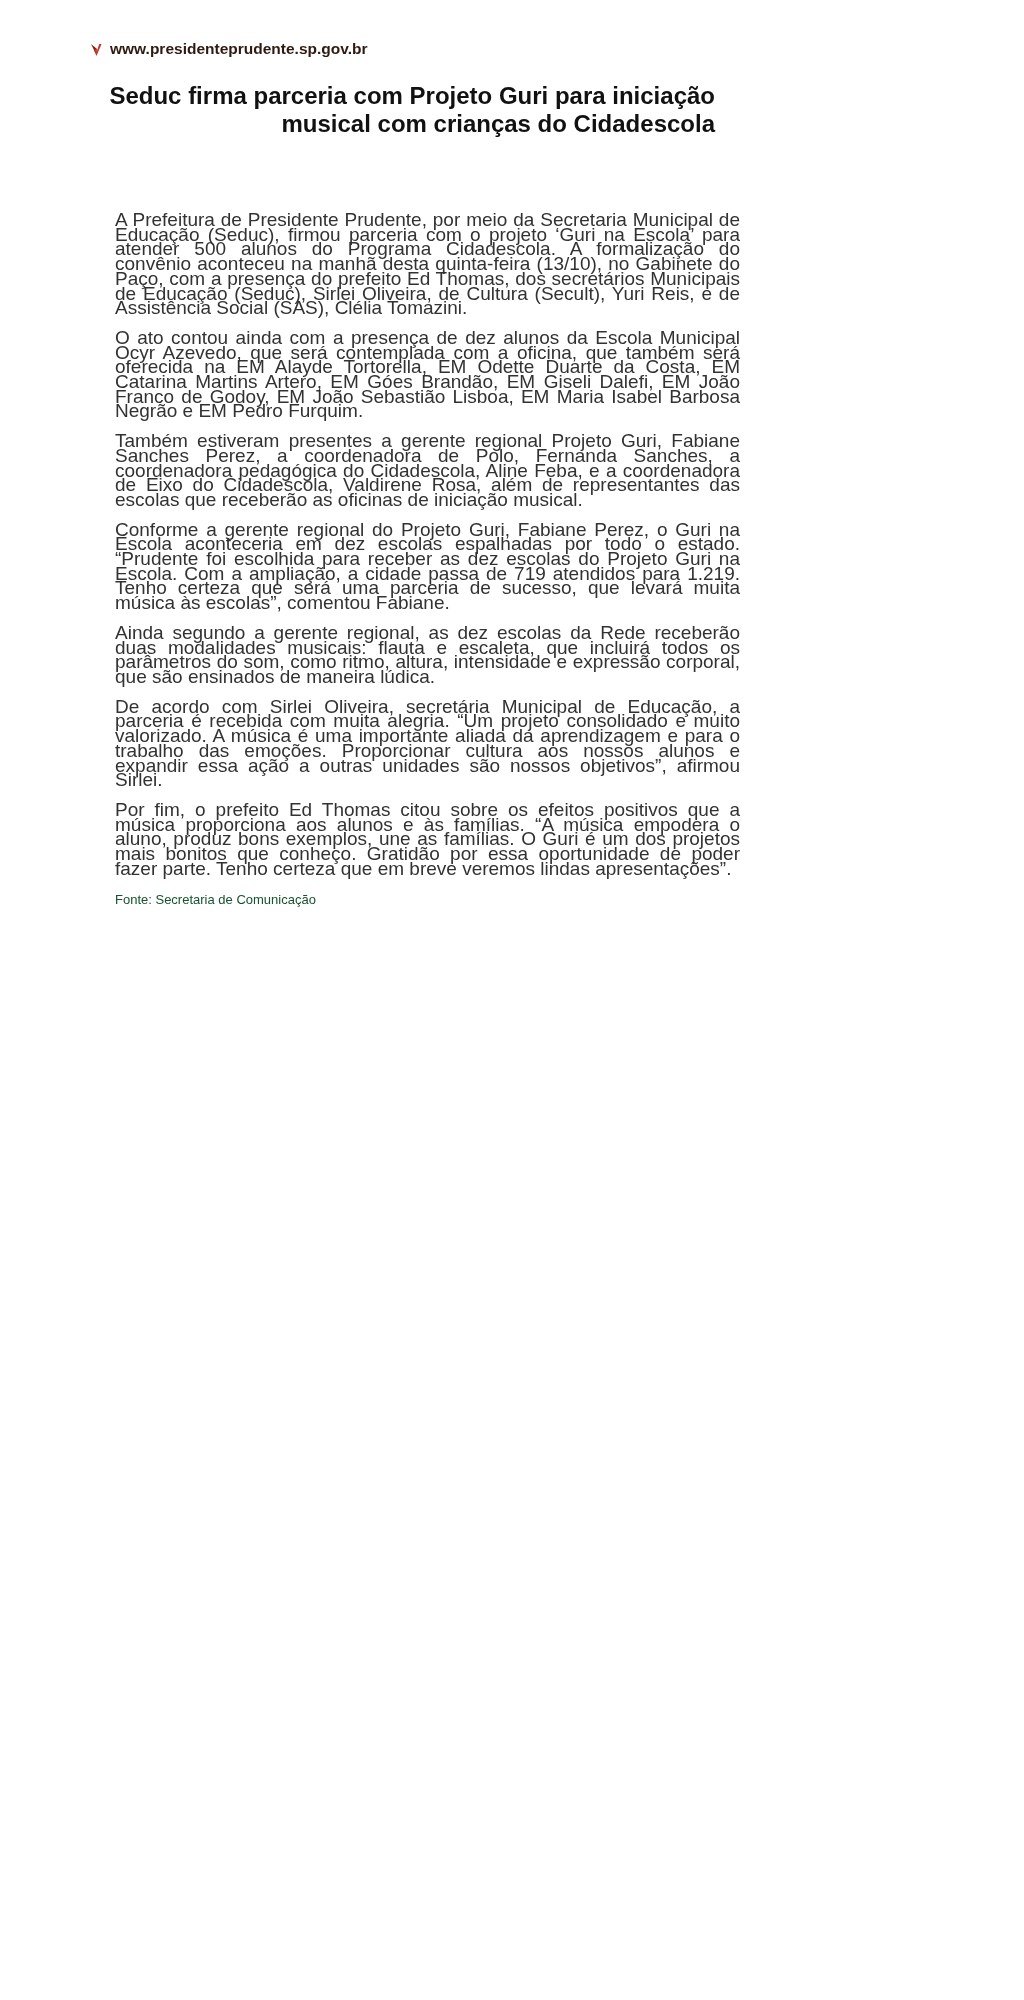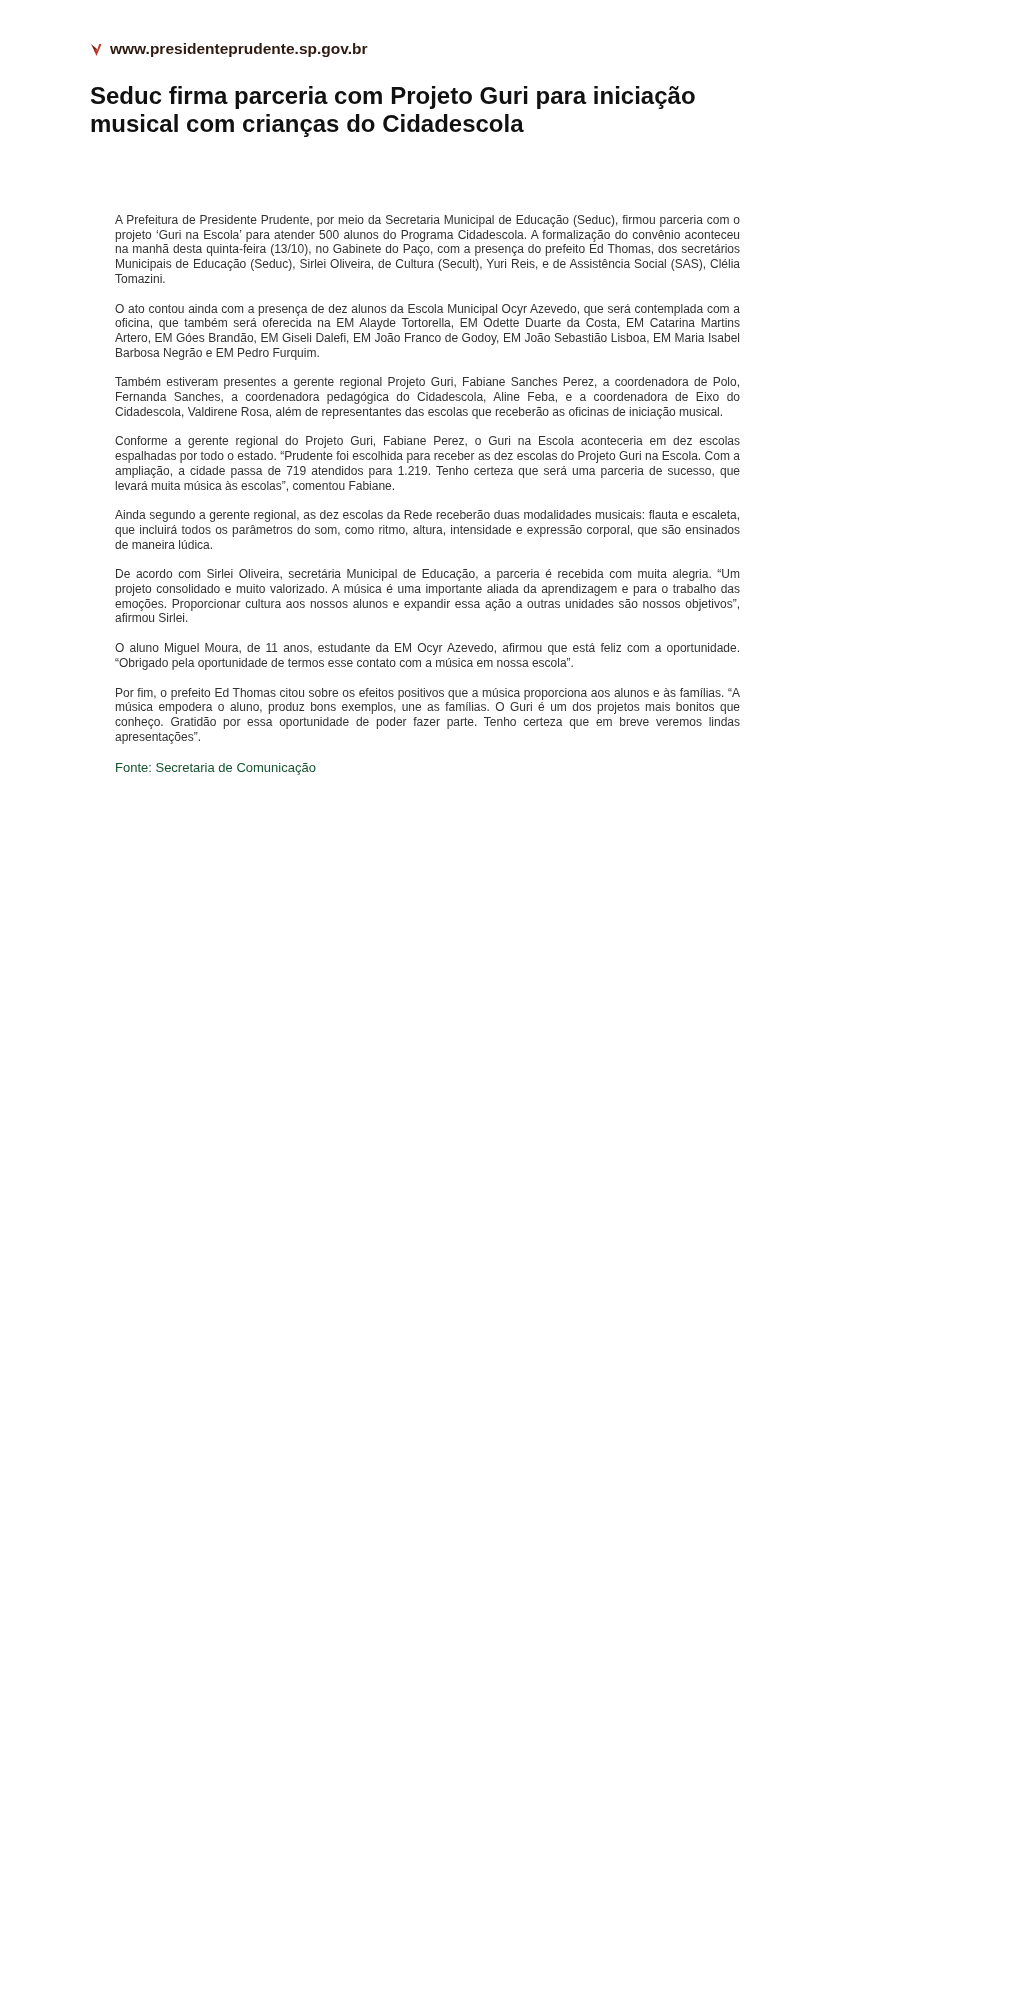--- a/index.html
+++ b/index.html
@@ -33,34 +33,34 @@
     font-size: 15.5px;
     font-weight: bold;
     color: #2e1a10;
     letter-spacing: 0px;
   }
   .article-title {
     position: absolute;
     top: 82px;
     left: 90px;
     width: 625px;
-    text-align: left;
+    text-align: right;
     font-size: 24px;
     line-height: 28px;
     font-weight: bold;
     color: #111111;
   }
   .article-body {
     position: absolute;
     top: 213px;
     left: 115px;
     width: 625px;
   }
   .article-body p {
-    font-size: 12px;
+    font-size: 19px;
     line-height: 14.7px;
     color: #323232;
     text-align: justify;
     margin-bottom: 15px;
   }
   .article-source {
     font-size: 13px;
     line-height: 14.7px;
     color: #14532d;
     margin-top: 17px;
@@ -83,18 +83,17 @@
 
   <h1 class="article-title">Seduc firma parceria com Projeto Guri para iniciação musical com crianças do Cidadescola</h1>
 
   <div class="article-body">
     <p>A Prefeitura de Presidente Prudente, por meio da Secretaria Municipal de Educação (Seduc), firmou parceria com o projeto ‘Guri na Escola’ para atender 500 alunos do Programa Cidadescola. A formalização do convênio aconteceu na manhã desta quinta-feira (13/10), no Gabinete do Paço, com a presença do prefeito Ed Thomas, dos secretários Municipais de Educação (Seduc), Sirlei Oliveira, de Cultura (Secult), Yuri Reis, e de Assistência Social (SAS), Clélia Tomazini.</p>
     <p>O ato contou ainda com a presença de dez alunos da Escola Municipal Ocyr Azevedo, que será contemplada com a oficina, que também será oferecida na EM Alayde Tortorella, EM Odette Duarte da Costa, EM Catarina Martins Artero, EM Góes Brandão, EM Giseli Dalefi, EM João Franco de Godoy, EM João Sebastião Lisboa, EM Maria Isabel Barbosa Negrão e EM Pedro Furquim.</p>
     <p>Também estiveram presentes a gerente regional Projeto Guri, Fabiane Sanches Perez, a coordenadora de Polo, Fernanda Sanches, a coordenadora pedagógica do Cidadescola, Aline Feba, e a coordenadora de Eixo do Cidadescola, Valdirene Rosa, além de representantes das escolas que receberão as oficinas de iniciação musical.</p>
     <p>Conforme a gerente regional do Projeto Guri, Fabiane Perez, o Guri na Escola aconteceria em dez escolas espalhadas por todo o estado. “Prudente foi escolhida para receber as dez escolas do Projeto Guri na Escola. Com a ampliação, a cidade passa de 719 atendidos para 1.219. Tenho certeza que será uma parceria de sucesso, que levará muita música às escolas”, comentou Fabiane.</p>
     <p>Ainda segundo a gerente regional, as dez escolas da Rede receberão duas modalidades musicais: flauta e escaleta, que incluirá todos os parâmetros do som, como ritmo, altura, intensidade e expressão corporal, que são ensinados de maneira lúdica.</p>
     <p>De acordo com Sirlei Oliveira, secretária Municipal de Educação, a parceria é recebida com muita alegria. “Um projeto consolidado e muito valorizado. A música é uma importante aliada da aprendizagem e para o trabalho das emoções. Proporcionar cultura aos nossos alunos e expandir essa ação a outras unidades são nossos objetivos”, afirmou Sirlei.</p>
-    <p>O aluno Miguel Moura, de 11 anos, estudante da EM Ocyr Azevedo, afirmou que está feliz com a oportunidade. “Obrigado pela oportunidade de termos esse contato com a música em nossa escola”.</p>
     <p>Por fim, o prefeito Ed Thomas citou sobre os efeitos positivos que a música proporciona aos alunos e às famílias. “A música empodera o aluno, produz bons exemplos, une as famílias. O Guri é um dos projetos mais bonitos que conheço. Gratidão por essa oportunidade de poder fazer parte. Tenho certeza que em breve veremos lindas apresentações”.</p>
     <div class="article-source">Fonte: Secretaria de Comunicação</div>
   </div>
 
 </div>
 
 </body></html>

